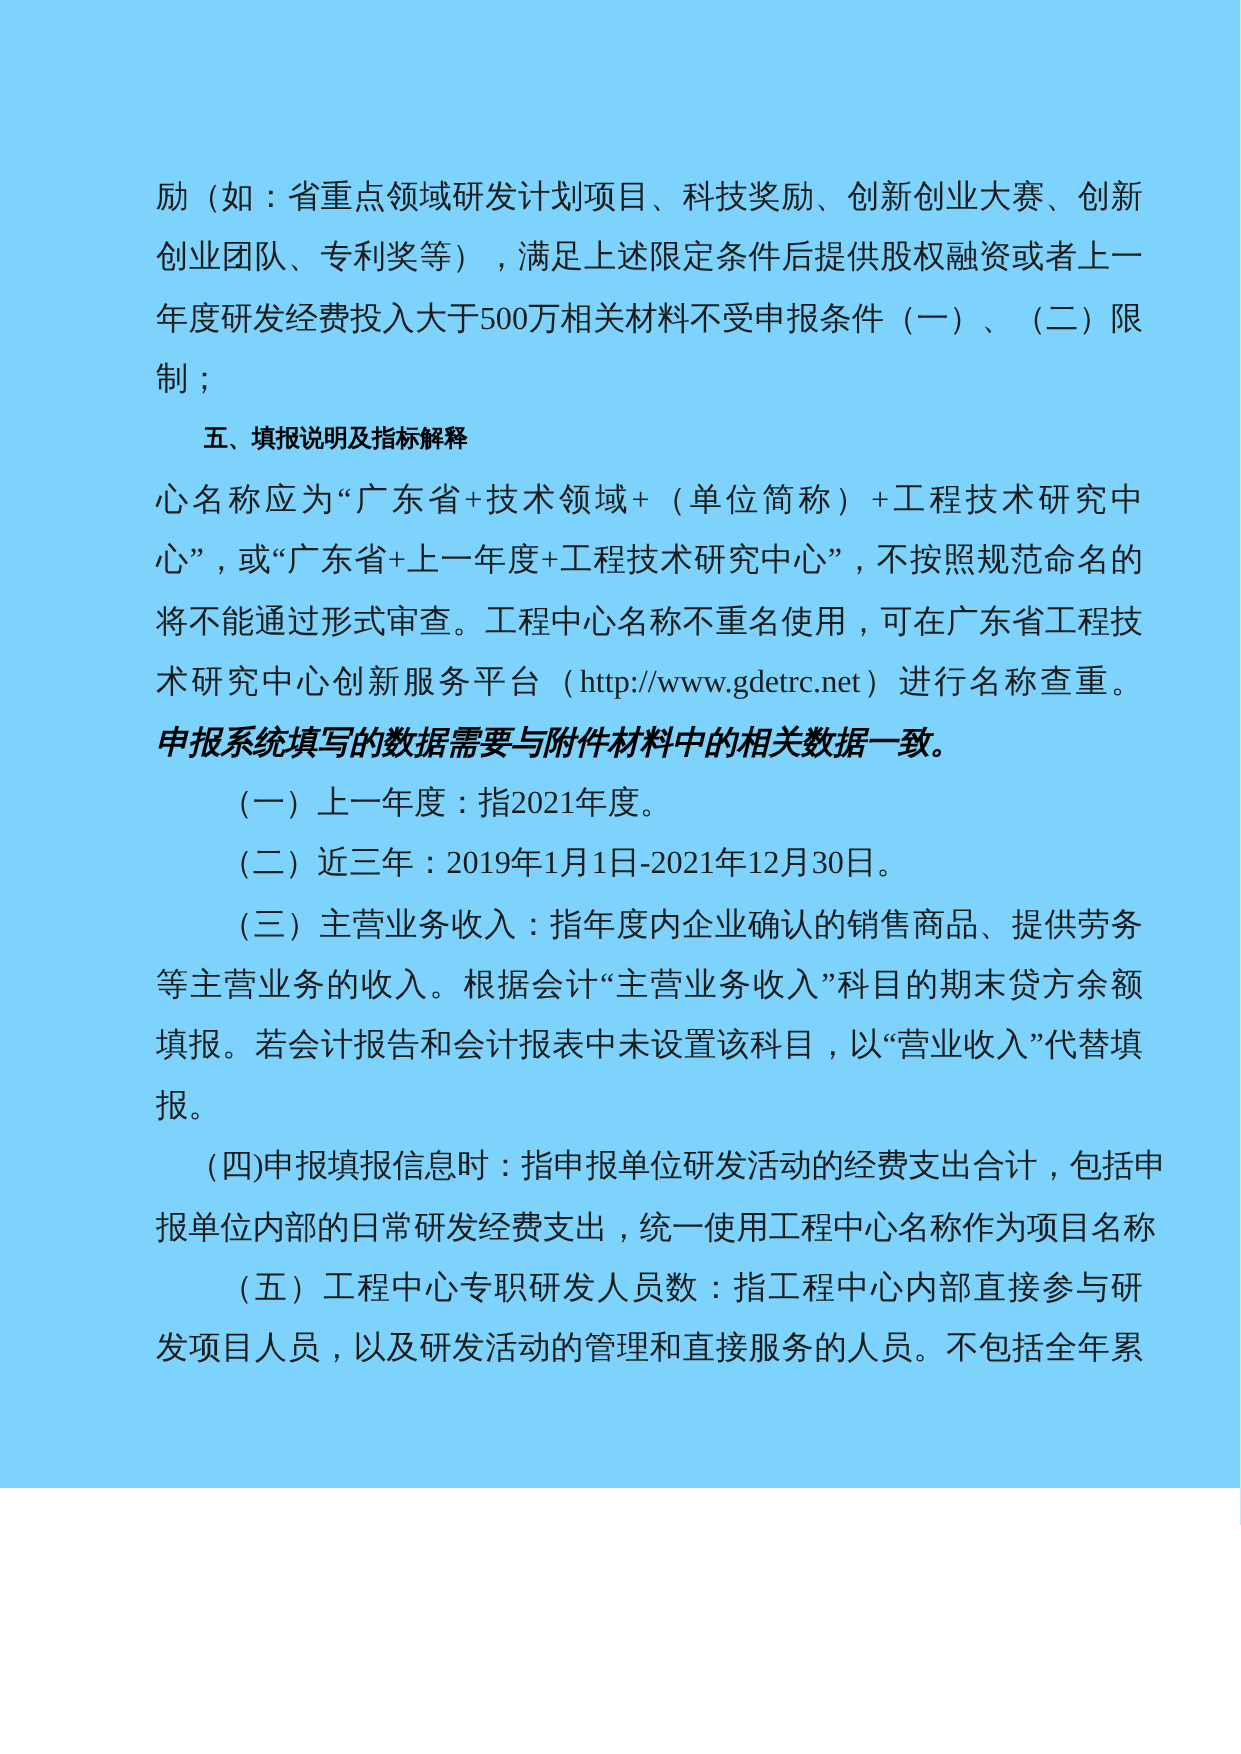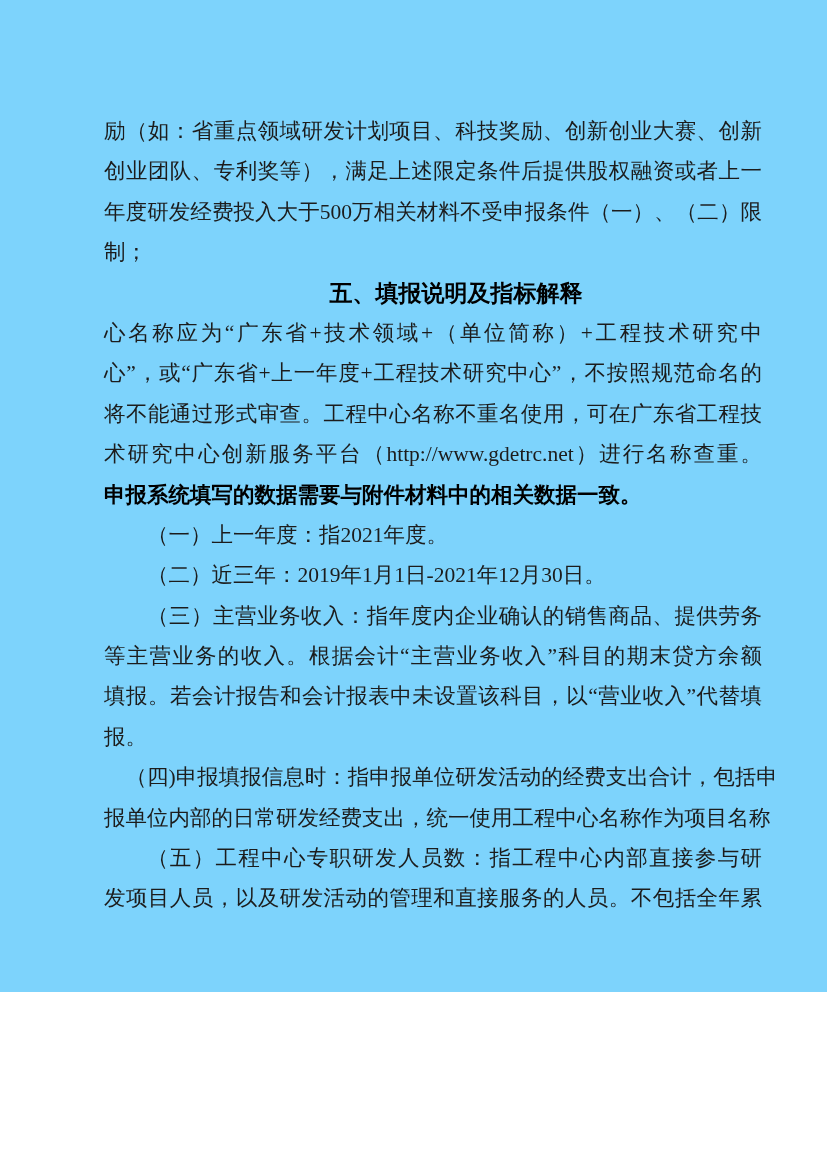--- a/index.html
+++ b/index.html
@@ -31,26 +31,26 @@
   
   .j {
     text-align: justify;
     text-align-last: justify;
   }
   .ind  { text-indent: 2em; }
   .ind1 { text-indent: 1em; }
   .head {
     font-family: "Liberation Sans", sans-serif;
     font-weight: bold;
-    font-size: 23px;
+    font-size: 16px;
     color: #000000;
-    text-align: center;
   }
   .emph {
     font-weight: bold;
+    font-style: italic;
     color: #000000;
   }
   .pageno {
     position: absolute;
     left: 102px;
     top: 1047px;
     font-size: 21.5px;
     line-height: 40px;
     color: #1c1c1c;
     letter-spacing: 0.5px;

